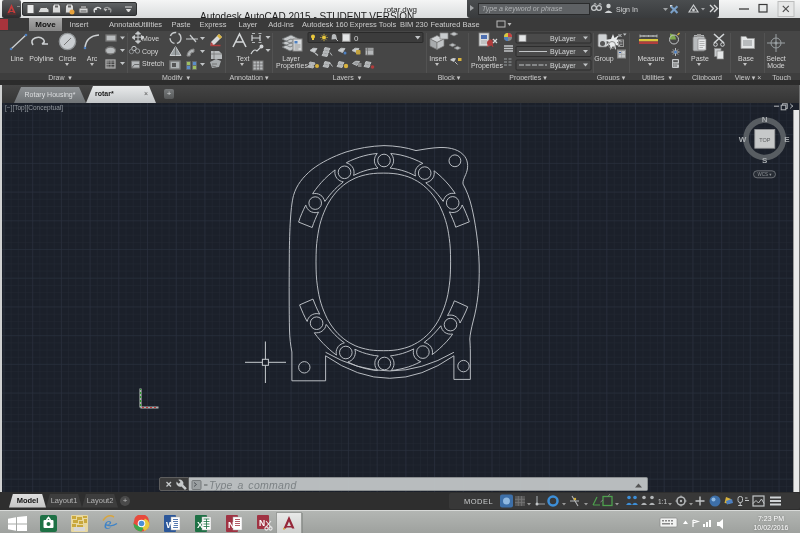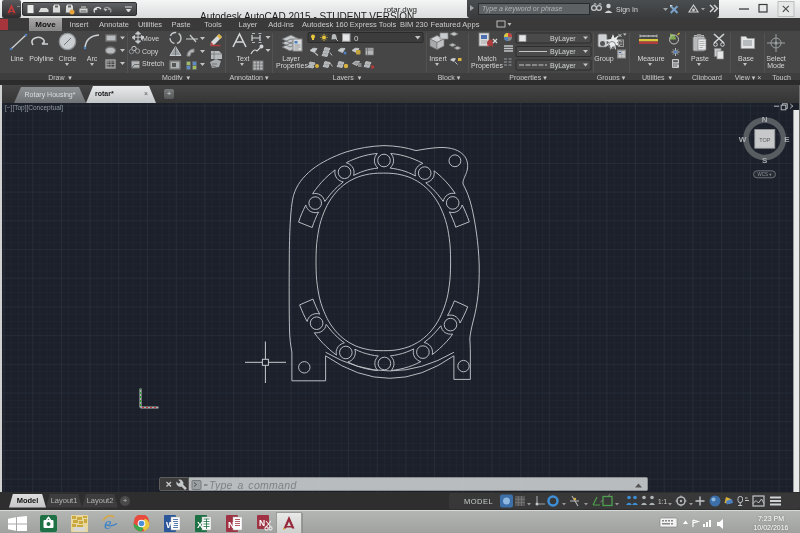--- a/index.html
+++ b/index.html
@@ -104,30 +104,30 @@
   <rect x="22" y="4.5" width="8" height="7.5" fill="none" stroke="#3a3a3a" stroke-width="1.2"></rect>
   <rect x="41" y="1.5" width="16" height="15" fill="#e6e7e7" stroke="#bcbdbd" stroke-width="1"></rect>
   <path d="M45.8 5.8 l6 6 M51.8 5.8 l-6 6" stroke="#4f4f4f" stroke-width="1.2"></path>
  </svg>
     </div>
 </div>
 <div id="tabrow">
     <div style="position:absolute;left:0;top:1px;width:8px;height:11px;background:#a8343c"></div>
  <div id="hometab">Move</div>
  <div class="rtab" style="left:64px;width:30px">Insert</div>
- <div class="rtab" style="left:94px;width:40px">Annotate</div>
+ <div class="rtab" style="left:104px;width:40px">Annotate</div>
  <div class="rtab" style="left:130px;width:40px">Utilities</div>
  <div class="rtab" style="left:169px;width:24px">Paste</div>
- <div class="rtab" style="left:196px;width:34px">Tools</div>
+ <div class="rtab" style="left:196px;width:34px">Express</div>
  <div class="rtab" style="left:232px;width:32px">Layer</div>
  <div class="rtab" style="left:264px;width:34px">Add-ins</div>
  <div class="rtab" style="left:300px;width:50px">Autodesk 160</div>
  <div class="rtab" style="left:348px;width:50px">Express Tools</div>
  <div class="rtab" style="left:398px;width:32px">BIM 230</div>
- <div class="rtab" style="left:430px;width:50px">Featured Apps</div>
+ <div class="rtab" style="left:430px;width:50px">Featured Base</div>
  <svg width="18" height="13" style="position:absolute;left:495px;top:0">
       <rect x="2" y="3" width="8" height="6" fill="none" stroke="#bbb"></rect>
       <path d="M12.5 5 l4 0 -2 3 z" fill="#bbb"></path>
     </svg>
 </div>
 <div id="ribbon">
  <svg width="800" height="42" style="position:absolute;left:0;top:0">
   <g stroke="#cdd0d2" fill="none" stroke-width="1.3">
    <path d="M11 18 L26 4"></path>
         <circle cx="11" cy="18" r="1.3" fill="#4d7fc0" stroke="none"></circle>

